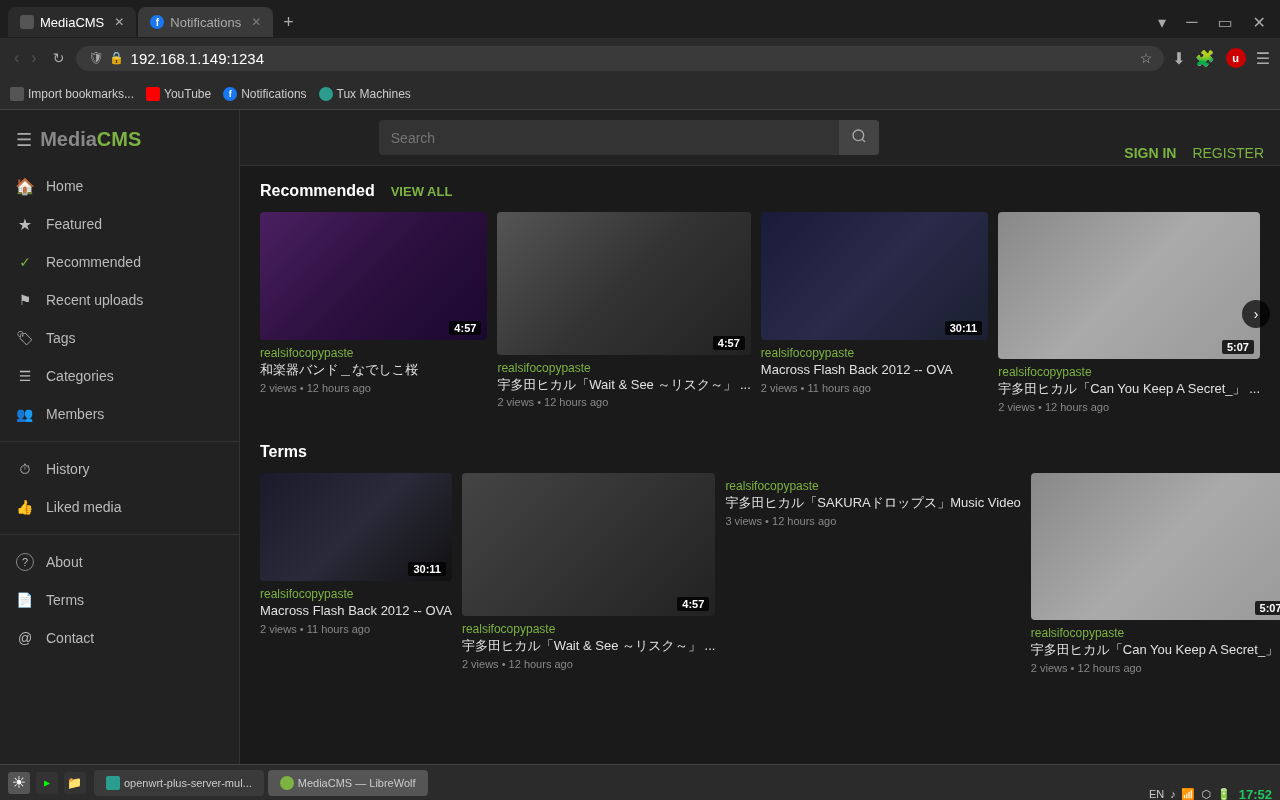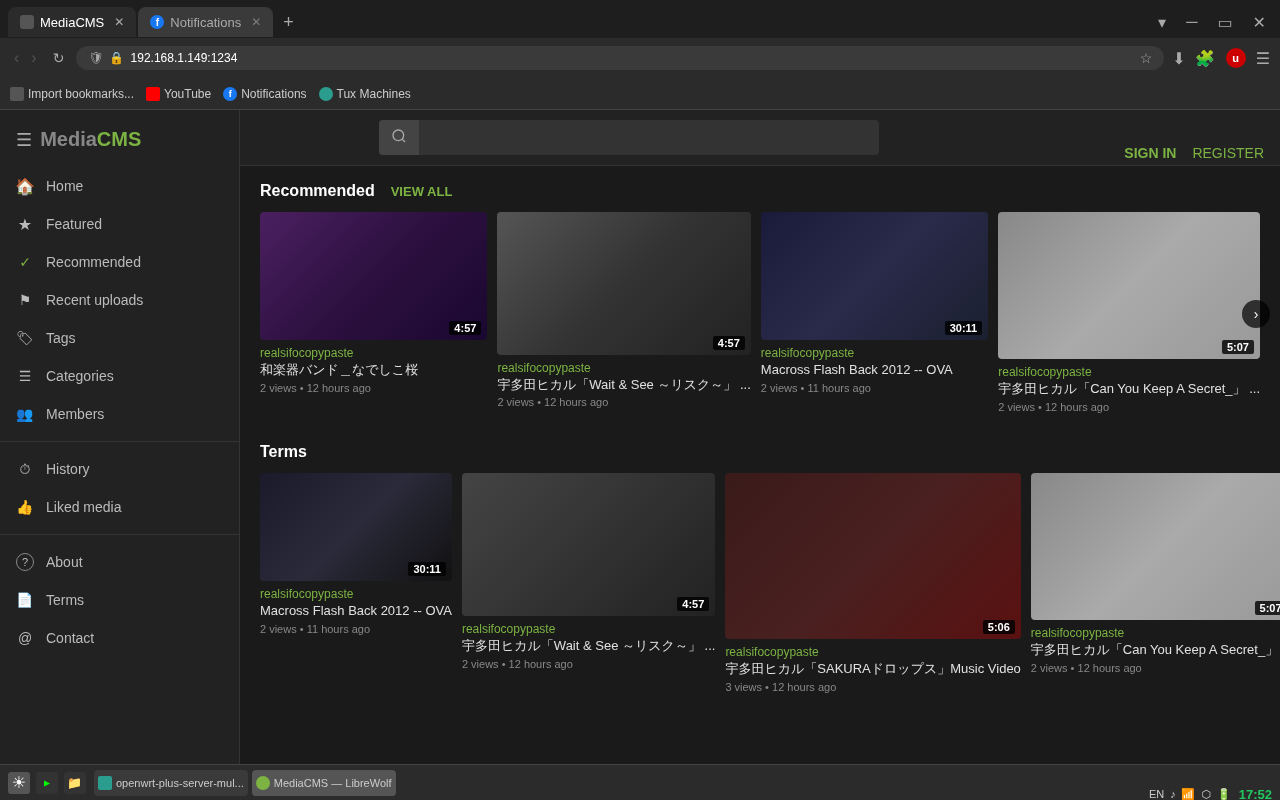--- a/index.html
+++ b/index.html
@@ -19,21 +19,21 @@
     .win-btn { cursor: pointer; padding: 0 6px; }
 
     .nav-bar { display: flex; align-items: center; padding: 6px 10px; gap: 8px; background: #2b2b2b; height: 40px; }
     .nav-arrows { display: flex; gap: 4px; color: #aaa; font-size: 16px; }
     .nav-arrows span { cursor: pointer; padding: 2px 4px; }
     .nav-arrows span.disabled { opacity: 0.3; }
     .refresh { cursor: pointer; color: #aaa; padding: 2px 4px; }
     .address-bar { flex: 1; display: flex; align-items: center; background: #3a3a3a; border-radius: 20px; padding: 4px 12px; gap: 6px; }
     .address-bar .shield { color: #aaa; font-size: 12px; }
     .address-bar .lock { color: #aaa; font-size: 12px; }
-    .address-url { color: #fff; font-size: 12px; flex: 1; }
+    .address-url { color: #fff; font-size: 15px; flex: 1; }
     .address-star { color: #aaa; margin-left: auto; }
     .nav-right { display: flex; gap: 10px; align-items: center; color: #aaa; font-size: 16px; }
     .nav-right .dl-btn { cursor: pointer; }
     .ublock { background: #c00; color: #fff; border-radius: 50%; width: 20px; height: 20px; display: flex; align-items: center; justify-content: center; font-size: 11px; font-weight: bold; cursor: pointer; }
 
     .bookmarks-bar { display: flex; align-items: center; padding: 4px 10px; gap: 12px; background: #2b2b2b; border-bottom: 1px solid #444; height: 32px; font-size: 12px; color: #ccc; }
     .bookmark-item { display: flex; align-items: center; gap: 4px; cursor: pointer; white-space: nowrap; }
     .bm-icon { width: 14px; height: 14px; border-radius: 2px; display: inline-block; flex-shrink: 0; }
     .bm-icon.import-icon { background: #555; }
     .bm-icon.yt-icon { background: red; }
@@ -84,21 +84,21 @@
     .video-meta { font-size: 11px; color: #888; }
     .video-author { color: #7cb342; font-size: 12px; margin-bottom: 2px; }
 
     .slider-arrow { position: absolute; right: -10px; top: 50%; transform: translateY(-50%); background: rgba(0,0,0,0.7); color: #fff; width: 28px; height: 28px; border-radius: 50%; display: flex; align-items: center; justify-content: center; cursor: pointer; z-index: 10; font-size: 14px; }
 
     
     .taskbar { height: 36px; background: #2b2b2b; border-top: 1px solid #444; display: flex; align-items: center; padding: 0 8px; gap: 8px; flex-shrink: 0; }
     .taskbar-left { display: flex; gap: 6px; align-items: center; }
     .taskbar-icon { width: 22px; height: 22px; border-radius: 3px; display: flex; align-items: center; justify-content: center; cursor: pointer; font-size: 12px; }
     .taskbar-apps { display: flex; gap: 4px; align-items: center; flex: 1; }
-    .taskbar-app { display: flex; align-items: center; gap: 4px; background: #3a3a3a; border-radius: 4px; padding: 2px 4px; cursor: pointer; font-size: 11px; color: #ccc; height: 26px; }
+    .taskbar-app { display: flex; align-items: center; gap: 4px; background: #3a3a3a; border-radius: 4px; padding: 2px 12px; cursor: pointer; font-size: 11px; color: #ccc; height: 26px; }
     .taskbar-app.active { background: #555; }
     .taskbar-app-icon { width: 14px; height: 14px; border-radius: 2px; display: inline-block; }
     .taskbar-right { display: flex; align-items: center; gap: 8px; margin-left: auto; margin-top: 23px; }
     .taskbar-sys { display: flex; align-items: center; gap: 6px; font-size: 11px; color: #ccc; }
     .taskbar-clock { font-size: 13px; font-weight: bold; color: #22c55e; }
 
     
     .thumb-1 { background: linear-gradient(135deg, #4a2060 0%, #2d1040 50%, #1a0830 100%); }
     .thumb-2 { background: linear-gradient(135deg, #555 0%, #333 50%, #222 100%); }
     .thumb-3 { background: linear-gradient(135deg, #1a1a3a 0%, #2a2a4a 50%, #1a2030 100%); }
@@ -234,20 +234,21 @@
         <span class="sidebar-icon" style="font-size:14px;">@</span>
         <span class="sidebar-item-label">Contact</span>
       </div>
     </nav>
   </div>
 
   <div class="main-area">
 
     <div class="app-header">
       <div class="header-search">
+        <input type="text" placeholder="Search" style="">
         <button class="search-btn">
           <svg width="16" height="16" viewBox="0 0 24 24" fill="none" stroke="#aaa" stroke-width="2">
             <circle cx="11" cy="11" r="8"></circle>
               <path d="m21 21-4.35-4.35"></path>
           </svg>
         </button>
       </div>
       <div class="header-right">
         <span class="sign-in-btn">SIGN IN</span>
         <span class="register-btn">REGISTER</span>
@@ -337,23 +338,20 @@
             </div>
             <div class="video-info">
               <div class="video-author">realsifocopypaste</div>
               <div class="video-title">宇多田ヒカル「Wait &amp; See ～リスク～」 ...</div>
               <div class="video-meta">
                 <span>2 views</span> • <span>12 hours ago</span>
               </div>
             </div>
           </div>
           <div class="video-card">
-            <div class="video-thumb thumb-7">
-              <span class="video-duration">5:06</span>
-            </div>
             <div class="video-info">
               <div class="video-author">realsifocopypaste</div>
               <div class="video-title">宇多田ヒカル「SAKURAドロップス」Music Video</div>
               <div class="video-meta">
                 <span>3 views</span> • <span>12 hours ago</span>
               </div>
             </div>
           </div>
           <div class="video-card">
             <div class="video-thumb thumb-8">

